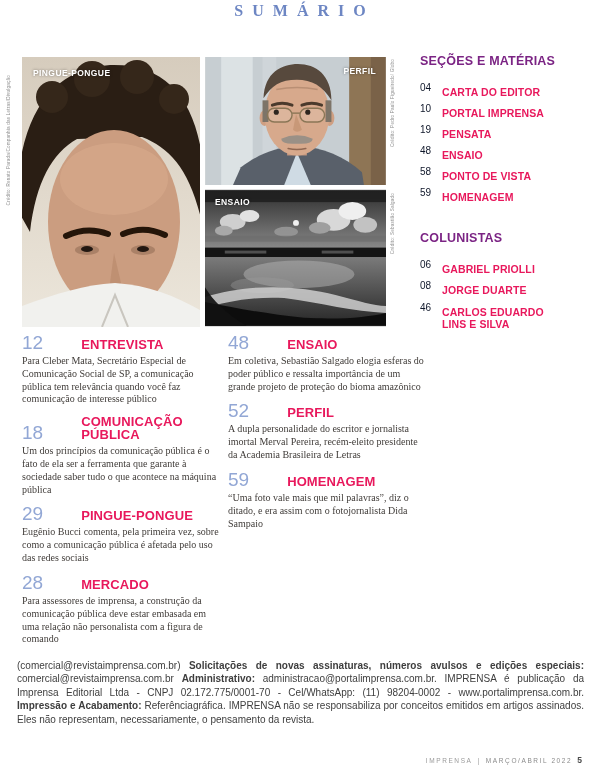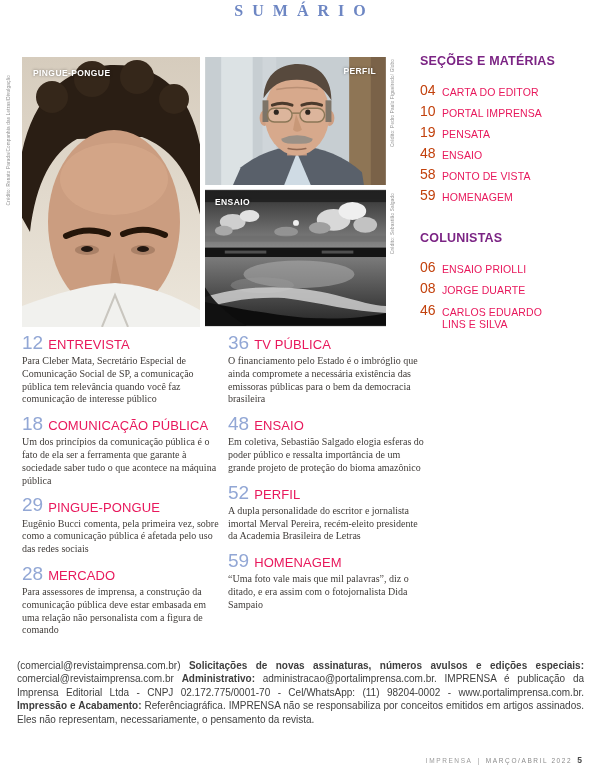--- a/index.html
+++ b/index.html
@@ -23,34 +23,34 @@
     font-size:4.6px;color:#8d8d8d;letter-spacing:.2px;white-space:nowrap;}
   .credit1{left:6px;top:75px;}
   .credit2{left:390px;top:59px;}
   .credit3{left:390px;top:193px;}
 
   
   .sidebar{position:absolute;left:420px;top:54px;width:166px;}
   .sb-header{color:#7b2484;font-weight:bold;font-size:12.5px;letter-spacing:.2px;}
   .sb-list{margin-top:15px;}
   .sb-item{display:flex;align-items:flex-start;margin-bottom:6px;}
-  .sb-num{color:#c2410c;font-size:14px;line-height:1;width:22px;flex:none;}
-  .sb-label{color:#e8185c;font-weight:normal;font-size:10.5px;line-height:1.15;
+  .sb-num{color:#0f172a;font-size:10px;line-height:1;width:22px;flex:none;}
+  .sb-label{color:#e8185c;font-weight:bold;font-size:10.5px;line-height:1.15;
     padding-top:3px;letter-spacing:.1px;max-width:118px;}
   .sb-gap{height:22px;}
 
   
   .col{position:absolute;top:334px;}
   .col-left{left:22px;width:199px;}
   .col-right{left:228px;width:197px;}
   .entry{margin-bottom:4px;}
-  .entry-head{display:flex;align-items:flex-end;gap:5px;}
+  .entry-head{display:flex;align-items:flex-end;gap:13px;}
   .entry-num{font-size:19px;line-height:.95;color:#92a7d5;}
-  .entry-label{font-size:13px;font-weight:normal;color:#e8185c;line-height:1;
-    padding-bottom:1px;letter-spacing:.1px;}
+  .entry-label{font-size:13px;font-weight:bold;color:#e8185c;line-height:1;
+    padding-bottom:1px;letter-spacing:.1px;margin-left:25px;}
   .entry-desc{margin:3px 0 9px;font-family:"Liberation Serif",serif;
     font-size:10px;line-height:1.28;color:#403c39;}
 
   
   .fineprint{position:absolute;left:17px;top:659px;width:567px;margin:0;
     font-size:10px;line-height:1.34;color:#3e3e3e;text-align:justify;}
   .fineprint .fp-b{font-weight:bold;}
 
   
   .pageinfo{position:absolute;right:18px;top:755px;display:flex;align-items:baseline;
@@ -192,21 +192,21 @@
     <div class="sb-item">
       <span class="sb-num">59</span>
       <span class="sb-label">HOMENAGEM</span>
     </div>
   </div>
   <div class="sb-gap"></div>
   <div class="sb-header">COLUNISTAS</div>
   <div class="sb-list">
     <div class="sb-item">
       <span class="sb-num">06</span>
-      <span class="sb-label">ENSAIO PRIOLLI</span>
+      <span class="sb-label">GABRIEL PRIOLLI</span>
     </div>
     <div class="sb-item">
       <span class="sb-num">08</span>
       <span class="sb-label">JORGE DUARTE</span>
     </div>
     <div class="sb-item">
       <span class="sb-num">46</span>
       <span class="sb-label" style="max-width:105px;">CARLOS EDUARDO LINS E SILVA</span>
     </div>
   </div>
@@ -237,27 +237,20 @@
   <div class="entry">
     <div class="entry-head">
       <span class="entry-num">28</span>
       <span class="entry-label">MERCADO</span>
     </div>
     <p class="entry-desc">Para assessores de imprensa, a construção da comunicação pública deve estar embasada em uma relação não personalista com a figura de comando</p>
   </div>
 </div>
 
 <div class="col col-right">
-  <div class="entry">
-    <div class="entry-head">
-      <span class="entry-num">36</span>
-      <span class="entry-label">TV PÚBLICA</span>
-    </div>
-    <p class="entry-desc">O financiamento pelo Estado é o imbróglio que ainda compromete a necessária existência das emissoras públicas para o bem da democracia brasileira</p>
-  </div>
   <div class="entry">
     <div class="entry-head">
       <span class="entry-num">48</span>
       <span class="entry-label">ENSAIO</span>
     </div>
     <p class="entry-desc">Em coletiva, Sebastião Salgado elogia esferas do poder público e ressalta importância de um grande projeto de proteção do bioma amazônico</p>
   </div>
   <div class="entry">
     <div class="entry-head">
       <span class="entry-num">52</span>

